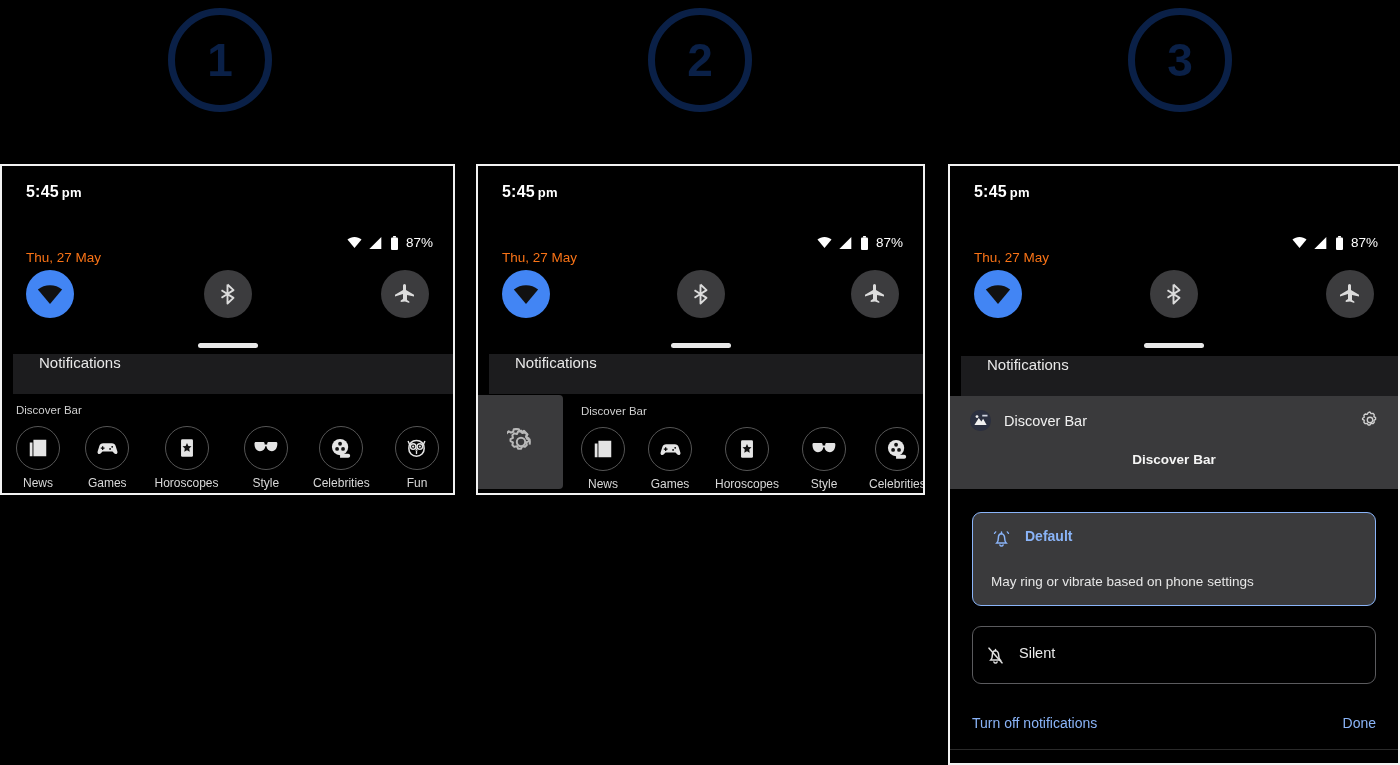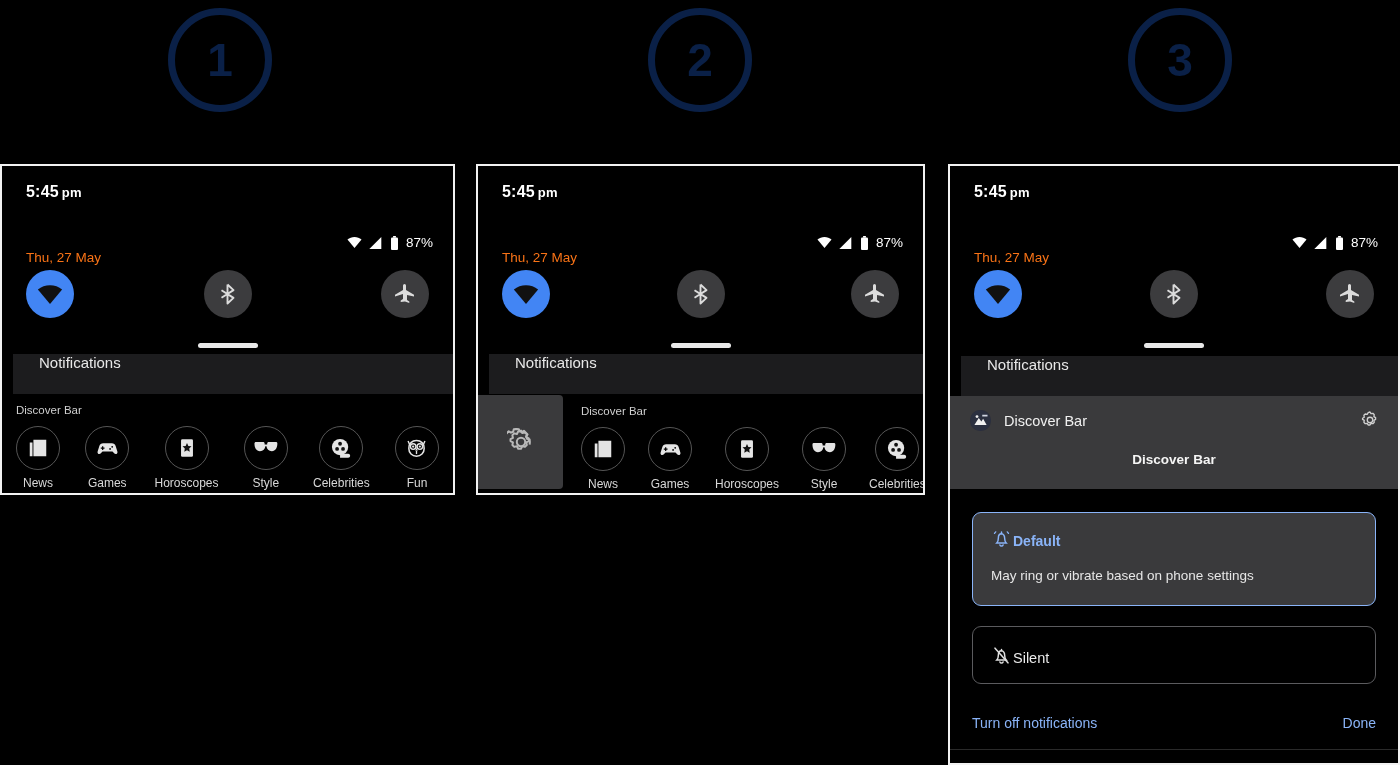--- a/index.html
+++ b/index.html
@@ -76,21 +76,21 @@
   .app-icon{ width:21px; height:21px; border-radius:50%; background:#2a2d3a;
              display:flex; align-items:center; justify-content:center; overflow:hidden; }
   .n3-appname{ font-size:14.5px; color:#f0f0f0; }
   .n3-gear{ position:absolute; right:18px; top:14px; }
   .n3-center{ position:absolute; left:0; right:0; text-align:center;
               font-size:13.5px; font-weight:bold; color:#f5f5f5; }
 
   .opt{ position:absolute; left:22px; right:22px; border-radius:9px;
         border:1px solid #5b5b5e; background:#000; }
   .opt.sel{ background:#3a3a3c; border:1px solid #8ab4f8; }
-  .opt-head{ display:flex; align-items:flex-end; gap:1px; }
+  .opt-head{ display:flex; align-items:flex-start; gap:13px; }
   .opt-title{ font-size:14px; font-weight:bold; }
   .opt.sel .opt-title{ color:#8ab4f8; }
   .opt-title.plain{ color:#eaeaea; font-weight:normal; font-size:14.5px; }
   .opt-desc{ font-size:13.5px; color:#e6e6e6; }
 
   .footer-row{ position:absolute; left:22px; right:22px; display:flex;
                justify-content:space-between; align-items:center; }
   .link{ font-size:14px; color:#8ab4f8; }
   .bottom-rule{ position:absolute; left:0; right:0; height:1px; background:#2a2a2a; }
 </style>
@@ -419,24 +419,24 @@
 
       <div class="opt sel" style="top:346px; height:94px; padding:15px 18px;">
         <div class="opt-head">
           <svg width="21" height="21" viewBox="0 0 24 24">
             <path fill="none" stroke="#8ab4f8" stroke-width="1.7" stroke-linecap="round" d="M6.6 17.2h10.8c-1.1-1.2-1.8-2.2-1.8-5.6 0-2.7-1.4-4.9-3.6-4.9S8.4 8.9 8.4 11.6c0 3.4-.7 4.4-1.8 5.6z"></path>
             <path fill="none" stroke="#8ab4f8" stroke-width="1.7" stroke-linecap="round" d="M10.2 19.4a1.9 1.9 0 0 0 3.6 0M12 6.7V4.6"></path>
             <path fill="none" stroke="#8ab4f8" stroke-width="1.5" stroke-linecap="round" d="M5.4 4.4 4 6.2M18.6 4.4 20 6.2"></path>
           </svg>
           <div class="opt-title">Default</div>
         </div>
-        <div class="opt-desc" style="margin-top:19px;">May ring or vibrate based on phone settings</div>
-      </div>
-
-      <div class="opt" style="top:460px; height:58px; padding:0 18px; display:flex; align-items:center;">
+        <div class="opt-desc" style="margin-top:25px;">May ring or vibrate based on phone settings</div>
+      </div>
+
+      <div class="opt" style="top:460px; height:58px; padding:0 12px; display:flex; align-items:center;">
         <div class="opt-head">
           <svg width="21" height="21" viewBox="0 0 24 24">
             <path fill="none" stroke="#e0e0e0" stroke-width="1.7" stroke-linecap="round" d="M6.6 17.2h10.8c-1.1-1.2-1.8-2.2-1.8-5.6 0-2.7-1.4-4.9-3.6-4.9S8.4 8.9 8.4 11.6c0 3.4-.7 4.4-1.8 5.6z"></path>
             <path fill="none" stroke="#e0e0e0" stroke-width="1.7" stroke-linecap="round" d="M10.2 19.4a1.9 1.9 0 0 0 3.6 0M12 6.7V5"></path>
             <path fill="none" stroke="#e0e0e0" stroke-width="1.7" stroke-linecap="round" d="M4.6 3.6 19.4 20.4"></path>
           </svg>
           <div class="opt-title plain">Silent</div>
         </div>
       </div>
 

